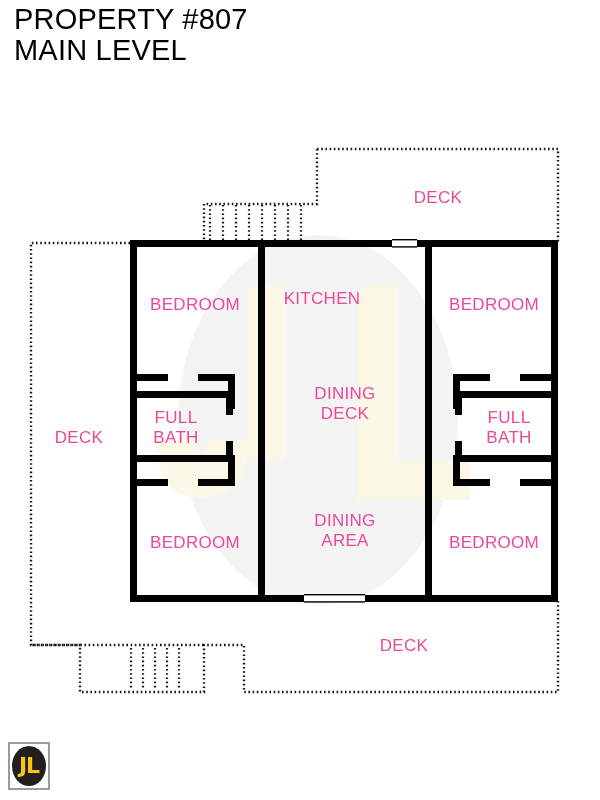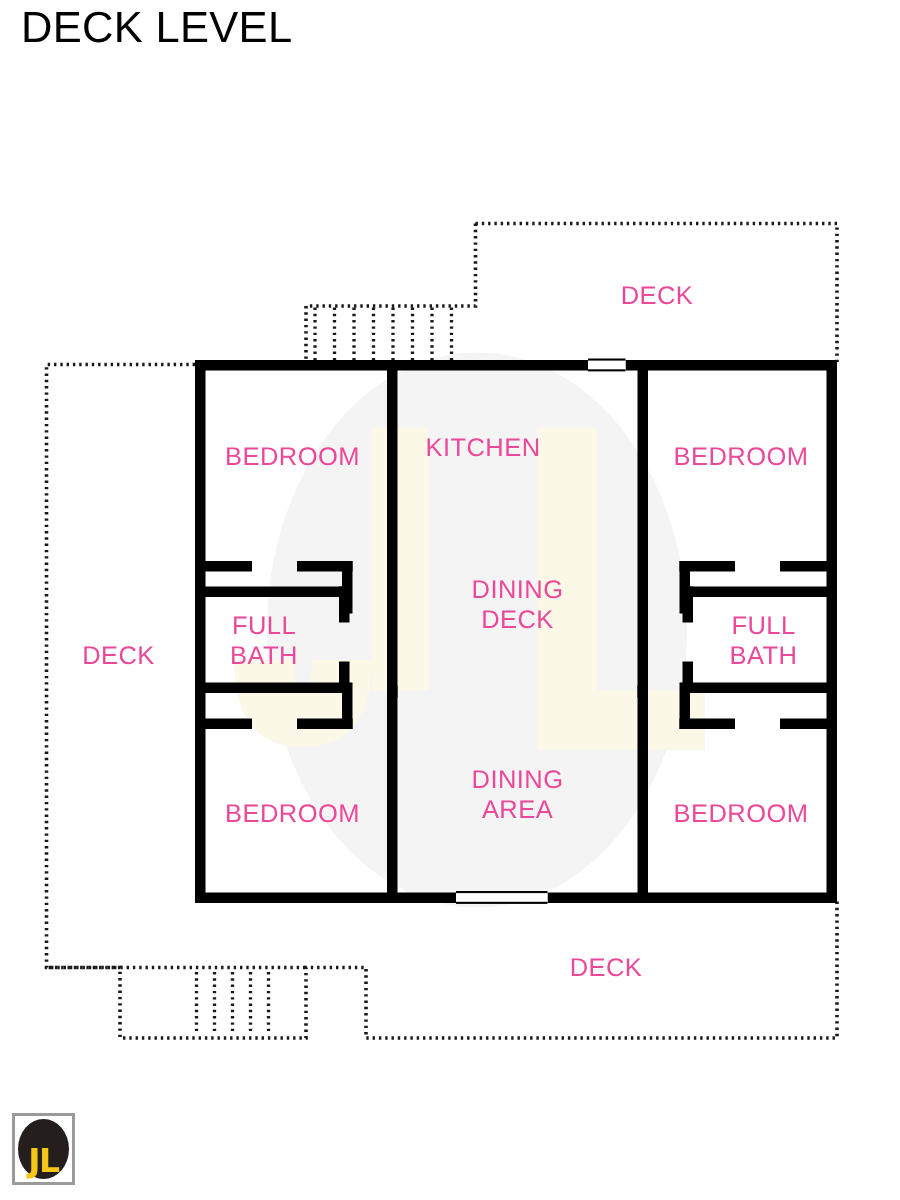--- a/index.html
+++ b/index.html
@@ -73,21 +73,21 @@
     padding: 2px;
     position: relative;
     flex: none;
   }
   #brand-logo .oval {
     width: 100%;
     height: 100%;
     border-radius: 50%;
     background: #241f1c;
     display: flex;
-    align-items: flex-end;
+    align-items: center;
     justify-content: center;
   }
   #brand-logo .mono {
     font-family: "DejaVu Sans", sans-serif;
     font-weight: bold;
     font-size: 22px;
     color: #f5c518;
     letter-spacing: -1px;
     line-height: 1;
     margin-top: -1px;
@@ -97,21 +97,22 @@
     margin-left: 8px;
     margin-top: 20px;
     white-space: nowrap;
     color: #111;
   }
 </style>
 </head>
 <body>
 
 <div id="title-block">
-  <div class="tline">DECK LEVEL</div>
+  <div class="tline">PROPERTY #807</div>
+  <div class="tline">MAIN LEVEL</div>
 </div>
 
 <div id="plan-canvas">
   <svg id="plan-svg" width="600" height="800" viewBox="0 0 600 800" xmlns="http://www.w3.org/2000/svg">
 
     <g>
       <ellipse cx="318" cy="420" rx="140" ry="185" fill="#f4f4f4"></ellipse>
 
       <rect x="248" y="285" width="38" height="175" fill="#fbf8e8"></rect>
       <path d="M248 440 q0 58 -46 58 q-46 0 -46 -58 l40 0 q0 18 6 18 q6 0 6 -18 z" fill="#fbf8e8"></path>

